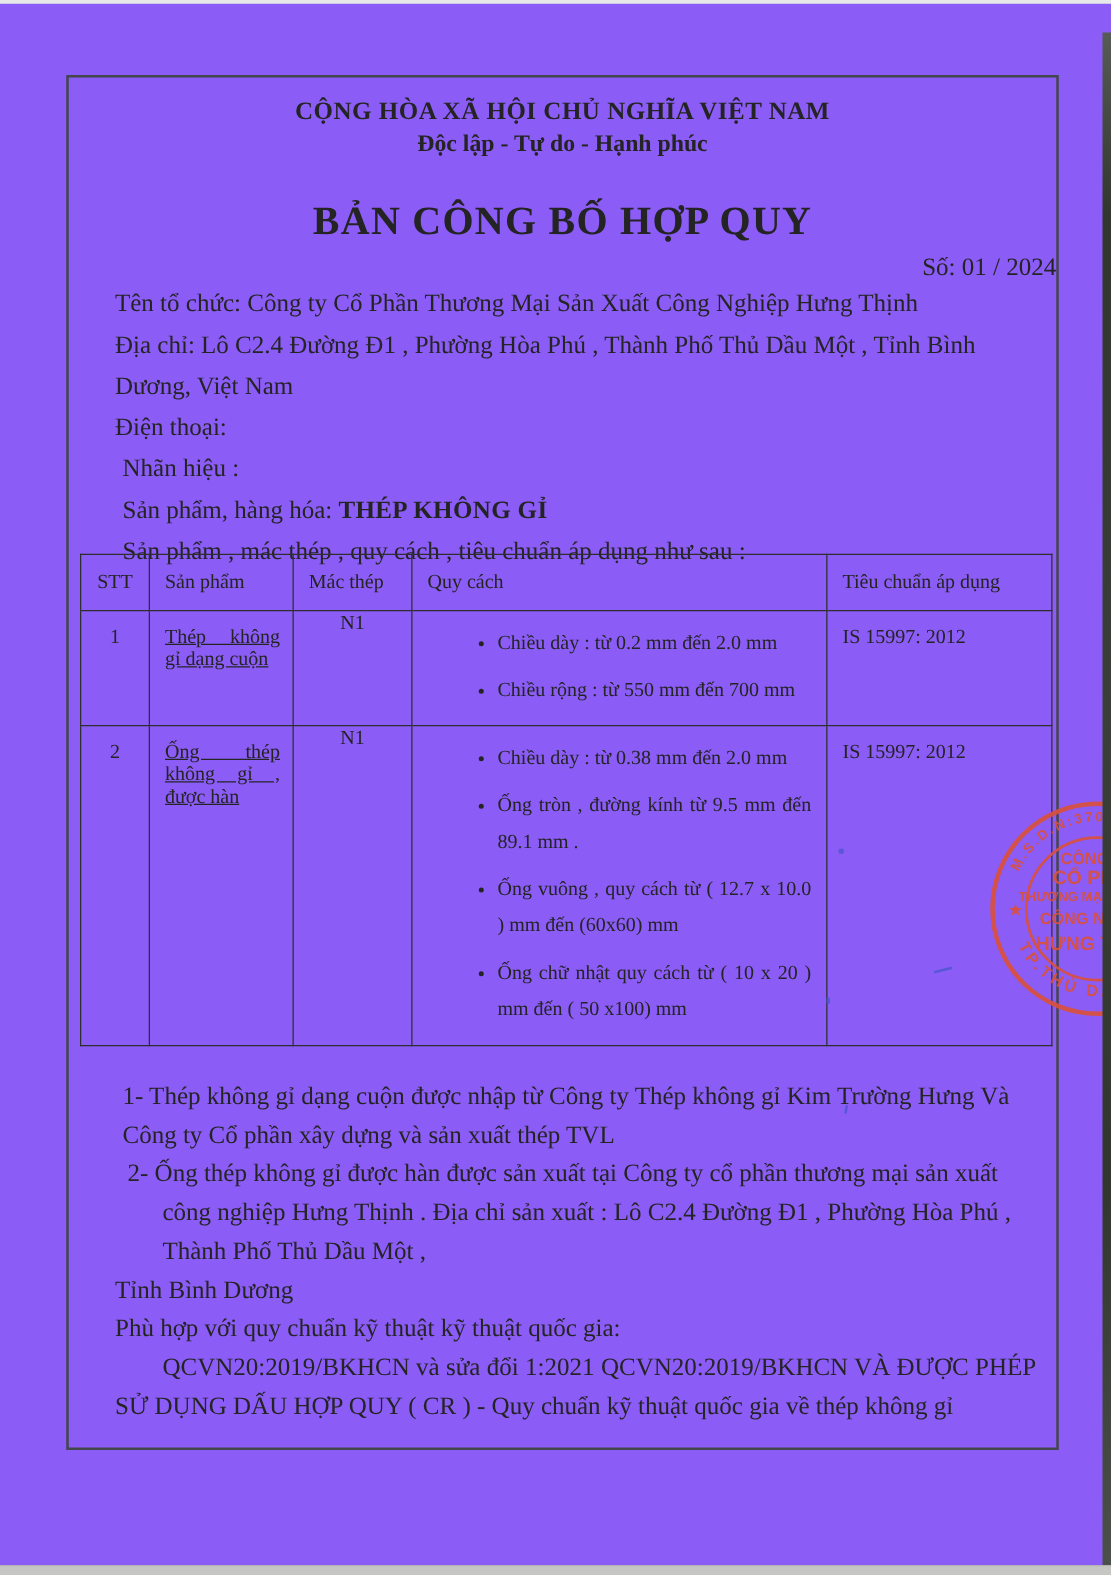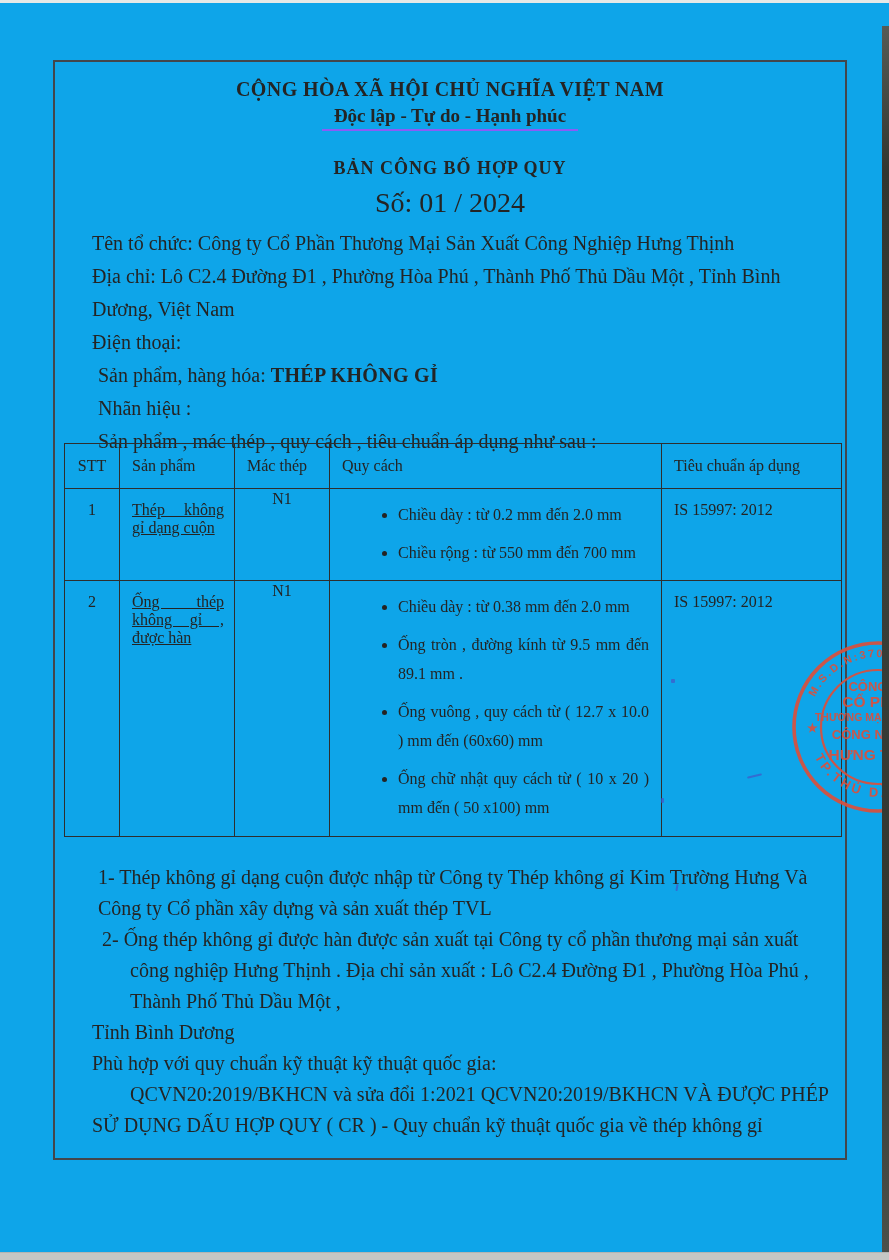--- a/index.html
+++ b/index.html
@@ -1,36 +1,36 @@
 <!DOCTYPE html>
 <html><head>
 <meta charset="utf-8">
 <title>BẢN CÔNG BỐ HỢP QUY</title>
 <style>
   html,body{margin:0;padding:0;background:#ffffff;}
   .page{
     position:relative;width:889px;height:1260px;overflow:hidden;
-    background:#0ea5e9;
+    background:#8b5cf6;
     font-family:"Liberation Serif", serif;color:#242424;
   }
   
   .scan-top{position:absolute;left:0;top:0;width:100%;height:3px;background:#e6e9e7;z-index:32;}
   .scan-right{position:absolute;right:0;top:26px;width:7px;height:1226px;z-index:30;
     background:linear-gradient(180deg,#565b55 0%,#31362f 12%,#3a3f39 45%,#31362f 75%,#4b504a 100%);}
   .scan-bottom{position:absolute;left:0;top:1252px;width:100%;height:8px;background:#c6c7c4;border-top:1px solid #b4b5b2;z-index:31;}
 
   
   .frame{position:absolute;left:53px;top:60px;width:790px;height:1096px;border:2px solid #43464b;}
 
   .header-block{text-align:center;padding-top:16px;}
   .nation-title{font-size:20px;font-weight:bold;letter-spacing:.4px;}
   .motto-wrap{margin-top:4px;}
   .motto{display:inline-block;font-size:19px;font-weight:bold;padding:0 12px 2px;border-bottom:2px solid #8b5cf6;}
-  .doc-title{margin-top:27px;font-size:18px;font-weight:bold;letter-spacing:1px;}
-  .doc-number{margin-top:8px;font-size:28px;}
+  .doc-title{margin-top:27px;font-size:32px;font-weight:bold;letter-spacing:1px;}
+  .doc-number{margin-top:8px;font-size:20px;text-align:right;}
 
   .info-block{position:absolute;left:37px;right:16px;top:165px;font-size:20px;line-height:33px;}
   .info-block p{margin:0;}
   .indent{padding-left:6px;}
   .product-value{font-weight:bold;letter-spacing:.3px;}
 
   table.spec-table{position:absolute;left:9px;top:381px;width:777px;border-collapse:collapse;table-layout:fixed;font-size:16px;}
   .spec-table th,.spec-table td{border:1.5px solid #2e2e2e;}
   .spec-table thead th{height:44px;font-weight:normal;text-align:left;vertical-align:middle;padding:0 8px 0 12px;}
   .spec-table thead th.h-stt{text-align:center;padding:0;}
@@ -81,22 +81,22 @@
         <span class="motto">Độc lập - Tự do - Hạnh phúc</span>
       </div>
       <div class="doc-title">BẢN CÔNG BỐ HỢP QUY</div>
       <div class="doc-number">Số: 01 / 2024</div>
     </div>
 
     <div class="info-block">
       <p>Tên tổ chức: Công ty Cổ Phần Thương Mại Sản Xuất Công Nghiệp Hưng Thịnh</p>
       <p>Địa chỉ: Lô C2.4 Đường Đ1 , Phường Hòa Phú , Thành Phố Thủ Dầu Một , Tỉnh Bình Dương, Việt Nam</p>
       <p>Điện thoại:</p>
+      <p class="indent">Nhãn hiệu :</p>
       <p class="indent"><span>Sản phẩm, hàng hóa: </span><span class="product-value">THÉP KHÔNG GỈ</span></p>
-      <p class="indent">Nhãn hiệu :</p>
       <p class="indent">Sản phẩm , mác thép , quy cách , tiêu chuẩn áp dụng như sau :</p>
     </div>
 
     <table class="spec-table">
       <colgroup>
         <col style="width:55px">
           <col style="width:115px">
           <col style="width:95px">
           <col style="width:332px">
           <col style="width:180px">

